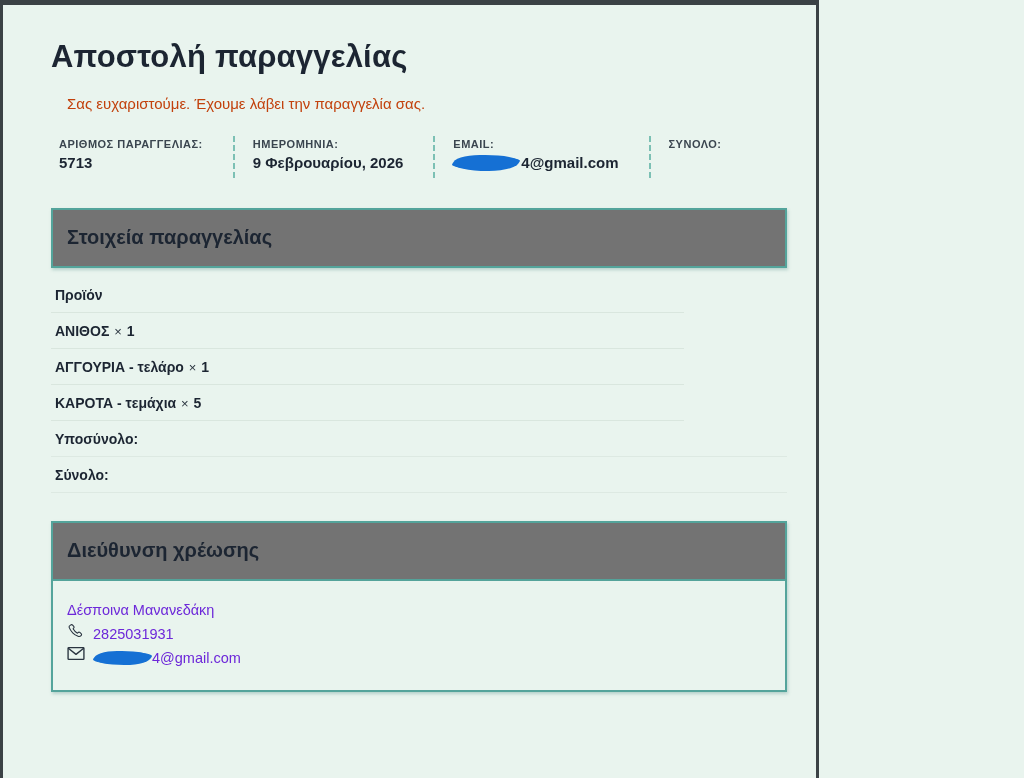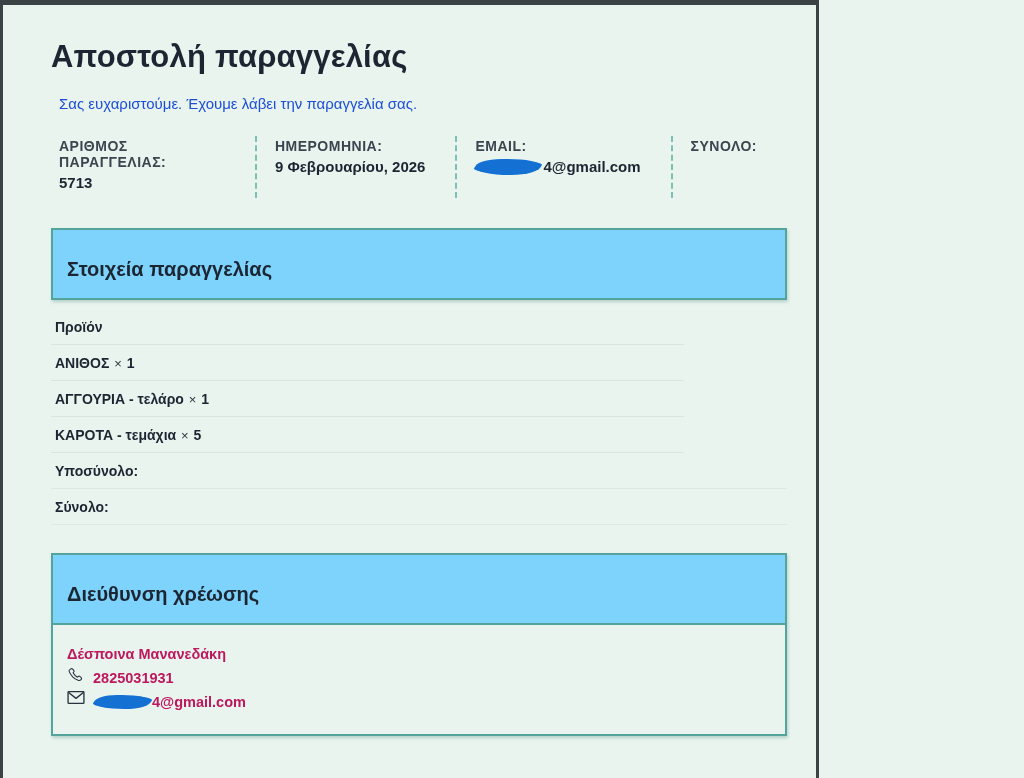--- a/index.html
+++ b/index.html
@@ -23,59 +23,59 @@
 
   h1.page-title{
     font-size:31px;
     font-weight:700;
     color:#1c2532;
     margin:34px 0 20px;
     letter-spacing:.2px;
   }
   p.thanks{
     font-size:15px;
-    color:#1d4ed8;
-    margin:0 8px 24px;
+    color:#c2410c;
+    margin:0 16px 24px;
   }
 
   
   ul.overview{
     list-style:none;
     display:flex;
     margin:0 0 30px;
     padding:0;
   }
   ul.overview li{
     border-left:2px dashed #7cc0b4;
     padding:2px 30px 6px 18px;
   }
   ul.overview li:first-child{border-left:none;padding-left:8px;}
   .ov-label{
     display:block;
-    font-size:14px;
+    font-size:11px;
     font-weight:600;
     letter-spacing:.5px;
     color:#3a454f;
     margin-bottom:4px;
     text-transform:uppercase;
   }
   .ov-value{
     font-size:15px;
     font-weight:700;
     color:#1c2532;
     white-space:nowrap;
     margin-top:40px;
   }
 
   
   .card-head{
-    background:#7dd3fc;
+    background:#737373;
     border:2px solid #54a49b;
     box-shadow:1px 2px 3px rgba(96,156,146,.38);
-    padding:28px 14px 17px;
+    padding:16px 14px 17px;
   }
   .card-head h2{
     margin:0;
     font-size:20px;
     font-weight:600;
     color:#1c2532;
   }
 
   
   table.order-table{
@@ -118,22 +118,21 @@
     border:2px solid #54a49b;
     border-top:none;
     background:#e9f4ee;
     box-shadow:1px 2px 3px rgba(96,156,146,.38);
     padding:17px 14px 20px;
   }
   address{
     font-style:normal;
     font-size:14.5px;
     line-height:1.66;
-    color:#be185d;
-    font-weight:bold;
+    color:#6d28d9;
   }
   .addr-line{min-height:23px;}
   .iconline{display:flex;align-items:flex-start;gap:9px;}
   .addr-icon{flex:0 0 auto;display:inline-flex;}
   .addr-icon svg{display:block;}
 
   
   .redact{
     display:inline-block;
     background:#1570d4;

